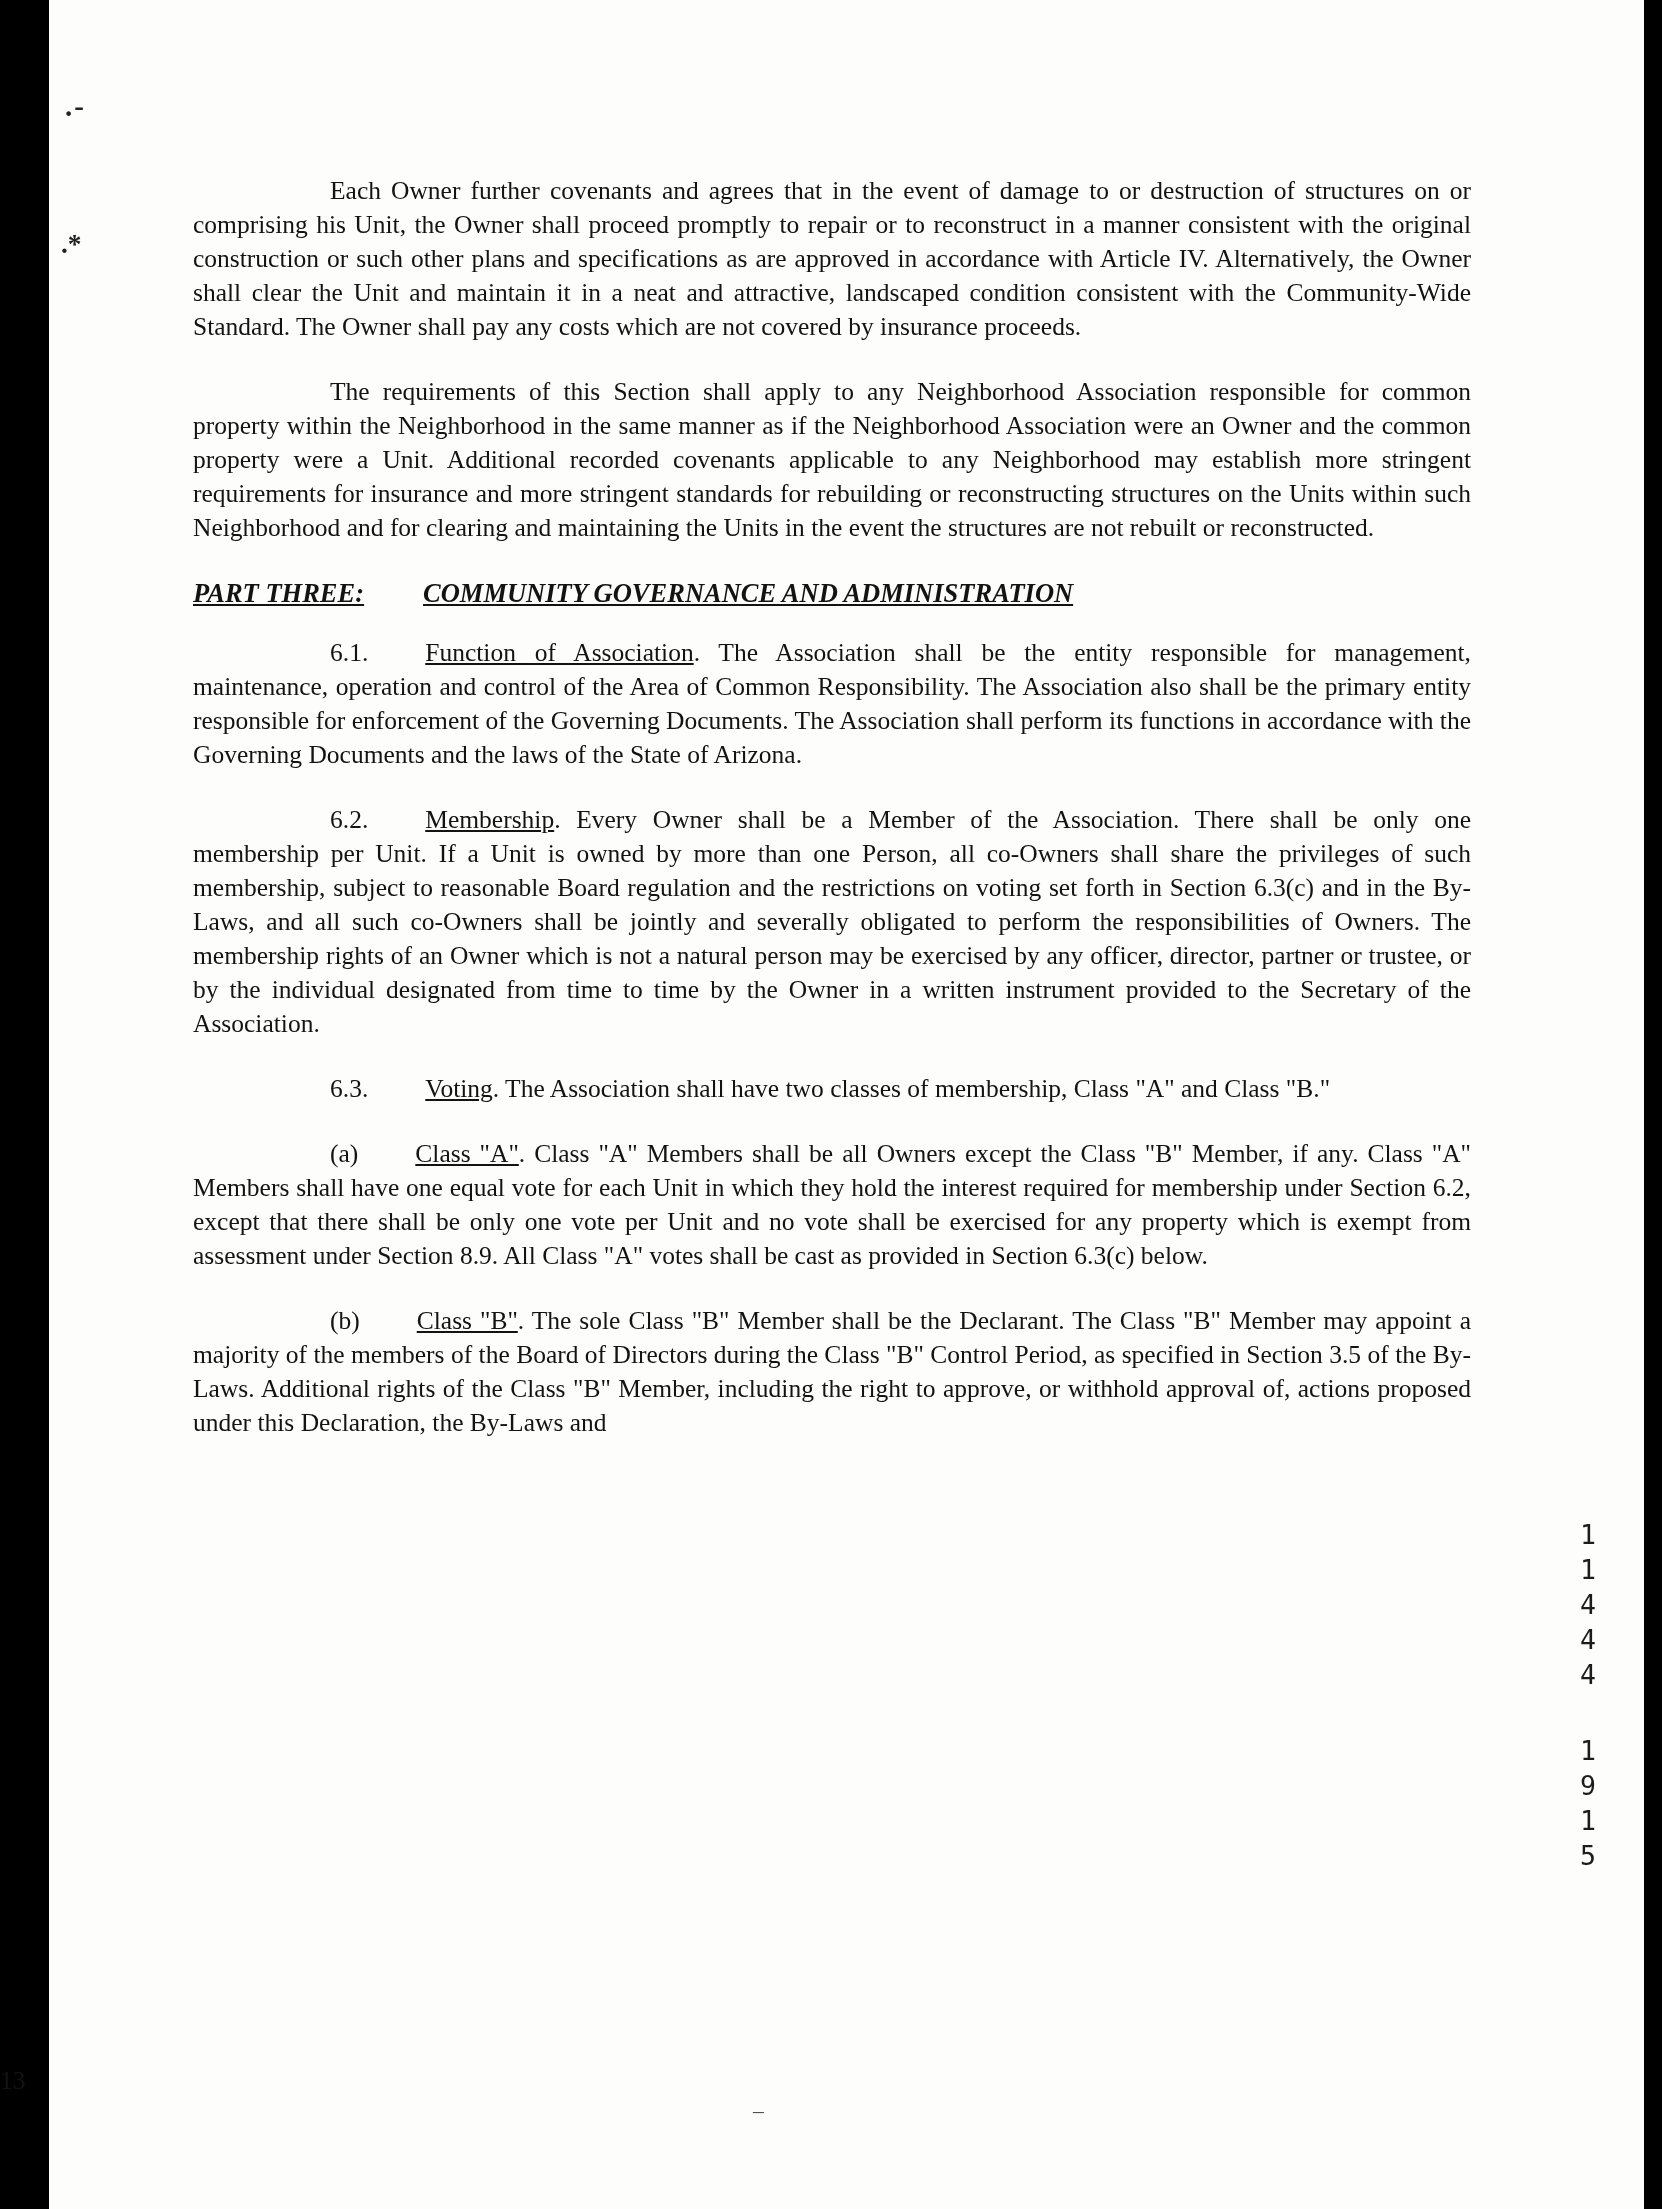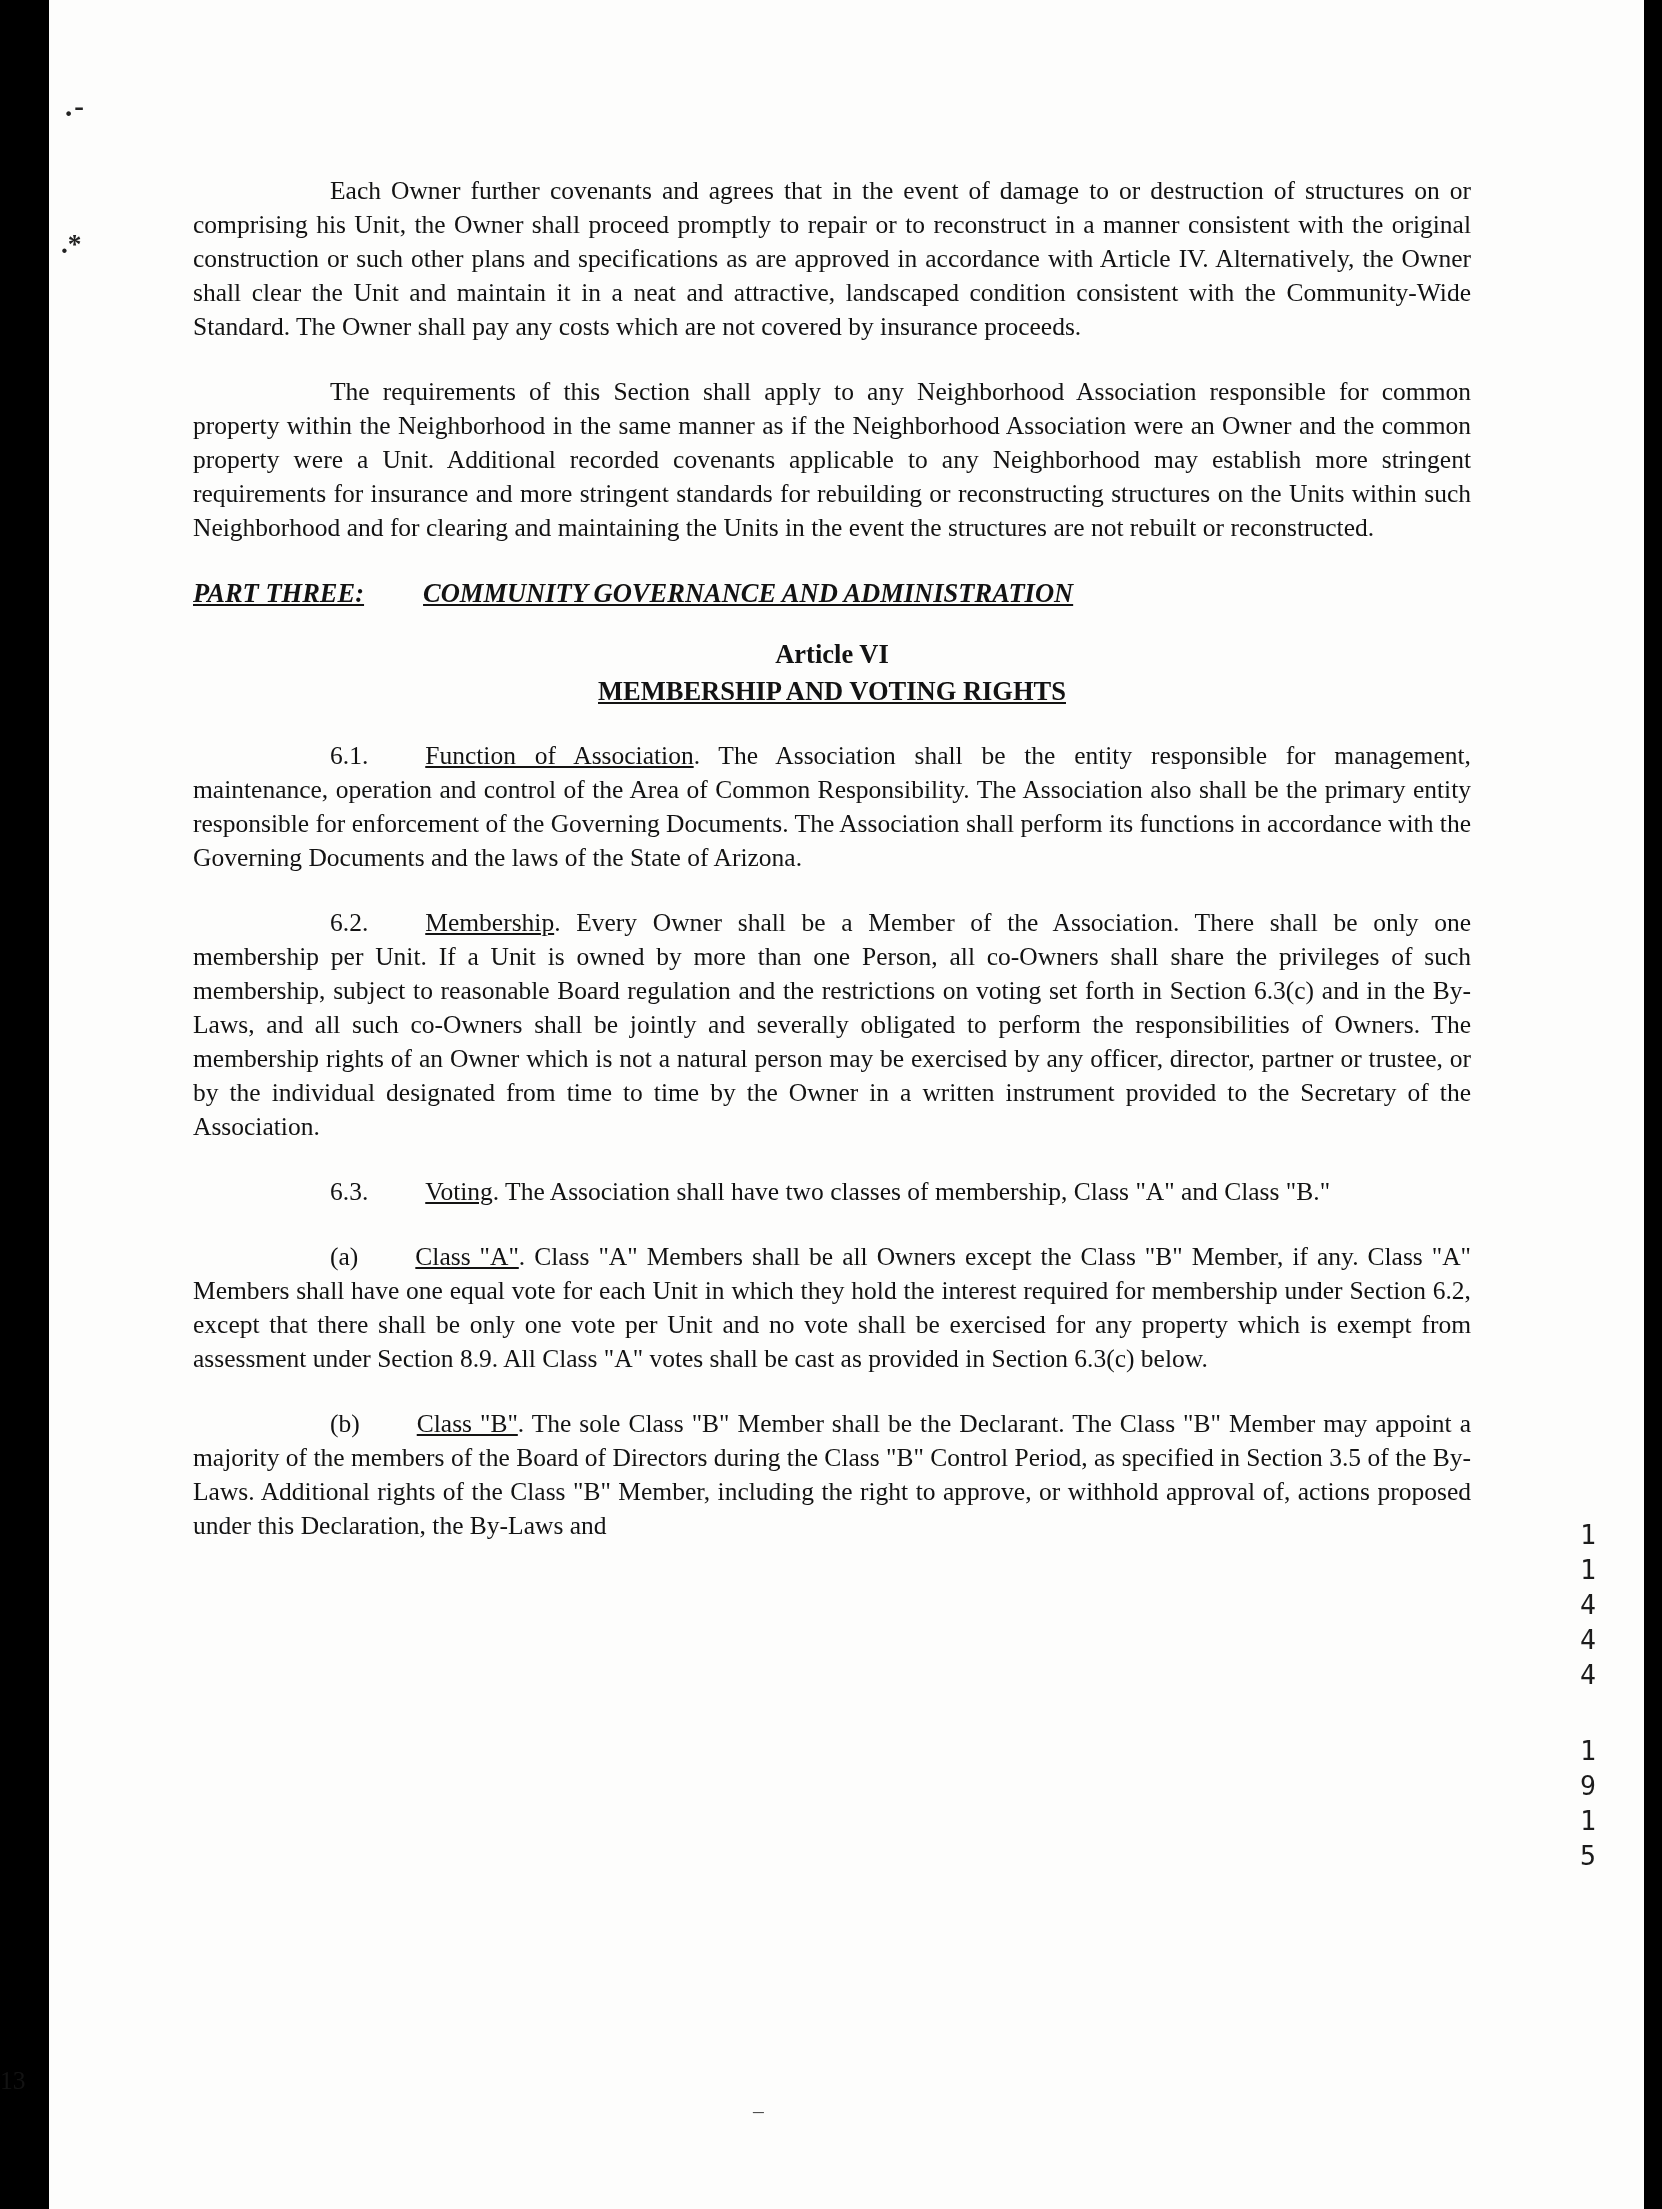--- a/index.html
+++ b/index.html
@@ -76,24 +76,20 @@
 
   <div class="content">
 
 
     <p class="para">Each Owner further covenants and agrees that in the event of damage to or destruction of structures on or comprising his Unit, the Owner shall proceed promptly to repair or to reconstruct in a manner consistent with the original construction or such other plans and specifications as are approved in accordance with Article IV.  Alternatively, the Owner shall clear the Unit and maintain it in a neat and attractive, landscaped condition consistent with the Community-Wide Standard.  The Owner shall pay any costs which are not covered by insurance proceeds.</p>
 
     <p class="para">The requirements of this Section shall apply to any Neighborhood Association responsible for common property within the Neighborhood in the same manner as if the Neighborhood Association were an Owner and the common property were a Unit.  Additional recorded covenants applicable to any Neighborhood may establish more stringent requirements for insurance and more stringent standards for rebuilding or reconstructing structures on the Units within such Neighborhood and for clearing and maintaining the Units in the event the structures are not rebuilt or reconstructed.</p>
 
     <p class="part-heading"><span>PART THREE:</span><span class="tabw"></span><span>COMMUNITY GOVERNANCE AND ADMINISTRATION</span></p>
 
-    <div class="article-heading">
-      <div>Article VI</div>
-      <div class="u">MEMBERSHIP AND VOTING RIGHTS</div>
-    </div>
 
     <p class="para"><span>6.1.</span><span class="tab"></span><span class="sec-title">Function of Association</span><span>.  The Association shall be the entity responsible for management, maintenance, operation and control of the Area of Common Responsibility.  The Association also shall be the primary entity responsible for enforcement of the Governing Documents. The Association shall perform its functions in accordance with the Governing Documents and the laws of the State of Arizona.</span></p>
 
     <p class="para"><span>6.2.</span><span class="tab"></span><span class="sec-title">Membership</span><span>.  Every Owner shall be a Member of the Association.  There shall be only one membership per Unit.  If a Unit is owned by more than one Person, all co-Owners shall share the privileges of such membership, subject to reasonable Board regulation and the restrictions on voting set forth in Section 6.3(c) and in the By-Laws, and all such co-Owners shall be jointly and severally obligated to perform the responsibilities of Owners.  The membership rights of an Owner which is not a natural person may be exercised by any officer, director, partner or trustee, or by the individual designated from time to time by the Owner in a written instrument provided to the Secretary of the Association.</span></p>
 
     <p class="para"><span>6.3.</span><span class="tab"></span><span class="sec-title">Voting</span><span>.  The Association shall have two classes of membership, Class "A" and Class "B."</span></p>
 
     <p class="para"><span>(a)</span><span class="tab"></span><span class="sec-title">Class "A"</span><span>.  Class "A" Members shall be all Owners except the Class "B" Member, if any.  Class "A" Members shall have one equal vote for each Unit in which they hold the interest required for membership under Section 6.2, except that there shall be only one vote per Unit and no vote shall be exercised for any property which is exempt from assessment under Section 8.9.  All Class "A" votes shall be cast as provided in Section 6.3(c) below.</span></p>
 
     <p class="para"><span>(b)</span><span class="tab"></span><span class="sec-title">Class "B"</span><span>.  The sole Class "B" Member shall be the Declarant.  The Class "B" Member may appoint a majority of the members of the Board of Directors during the Class "B" Control Period, as specified in Section 3.5 of the By-Laws.  Additional rights of the Class "B" Member, including the right to approve, or withhold approval of, actions proposed under this Declaration, the By-Laws and</span></p>

